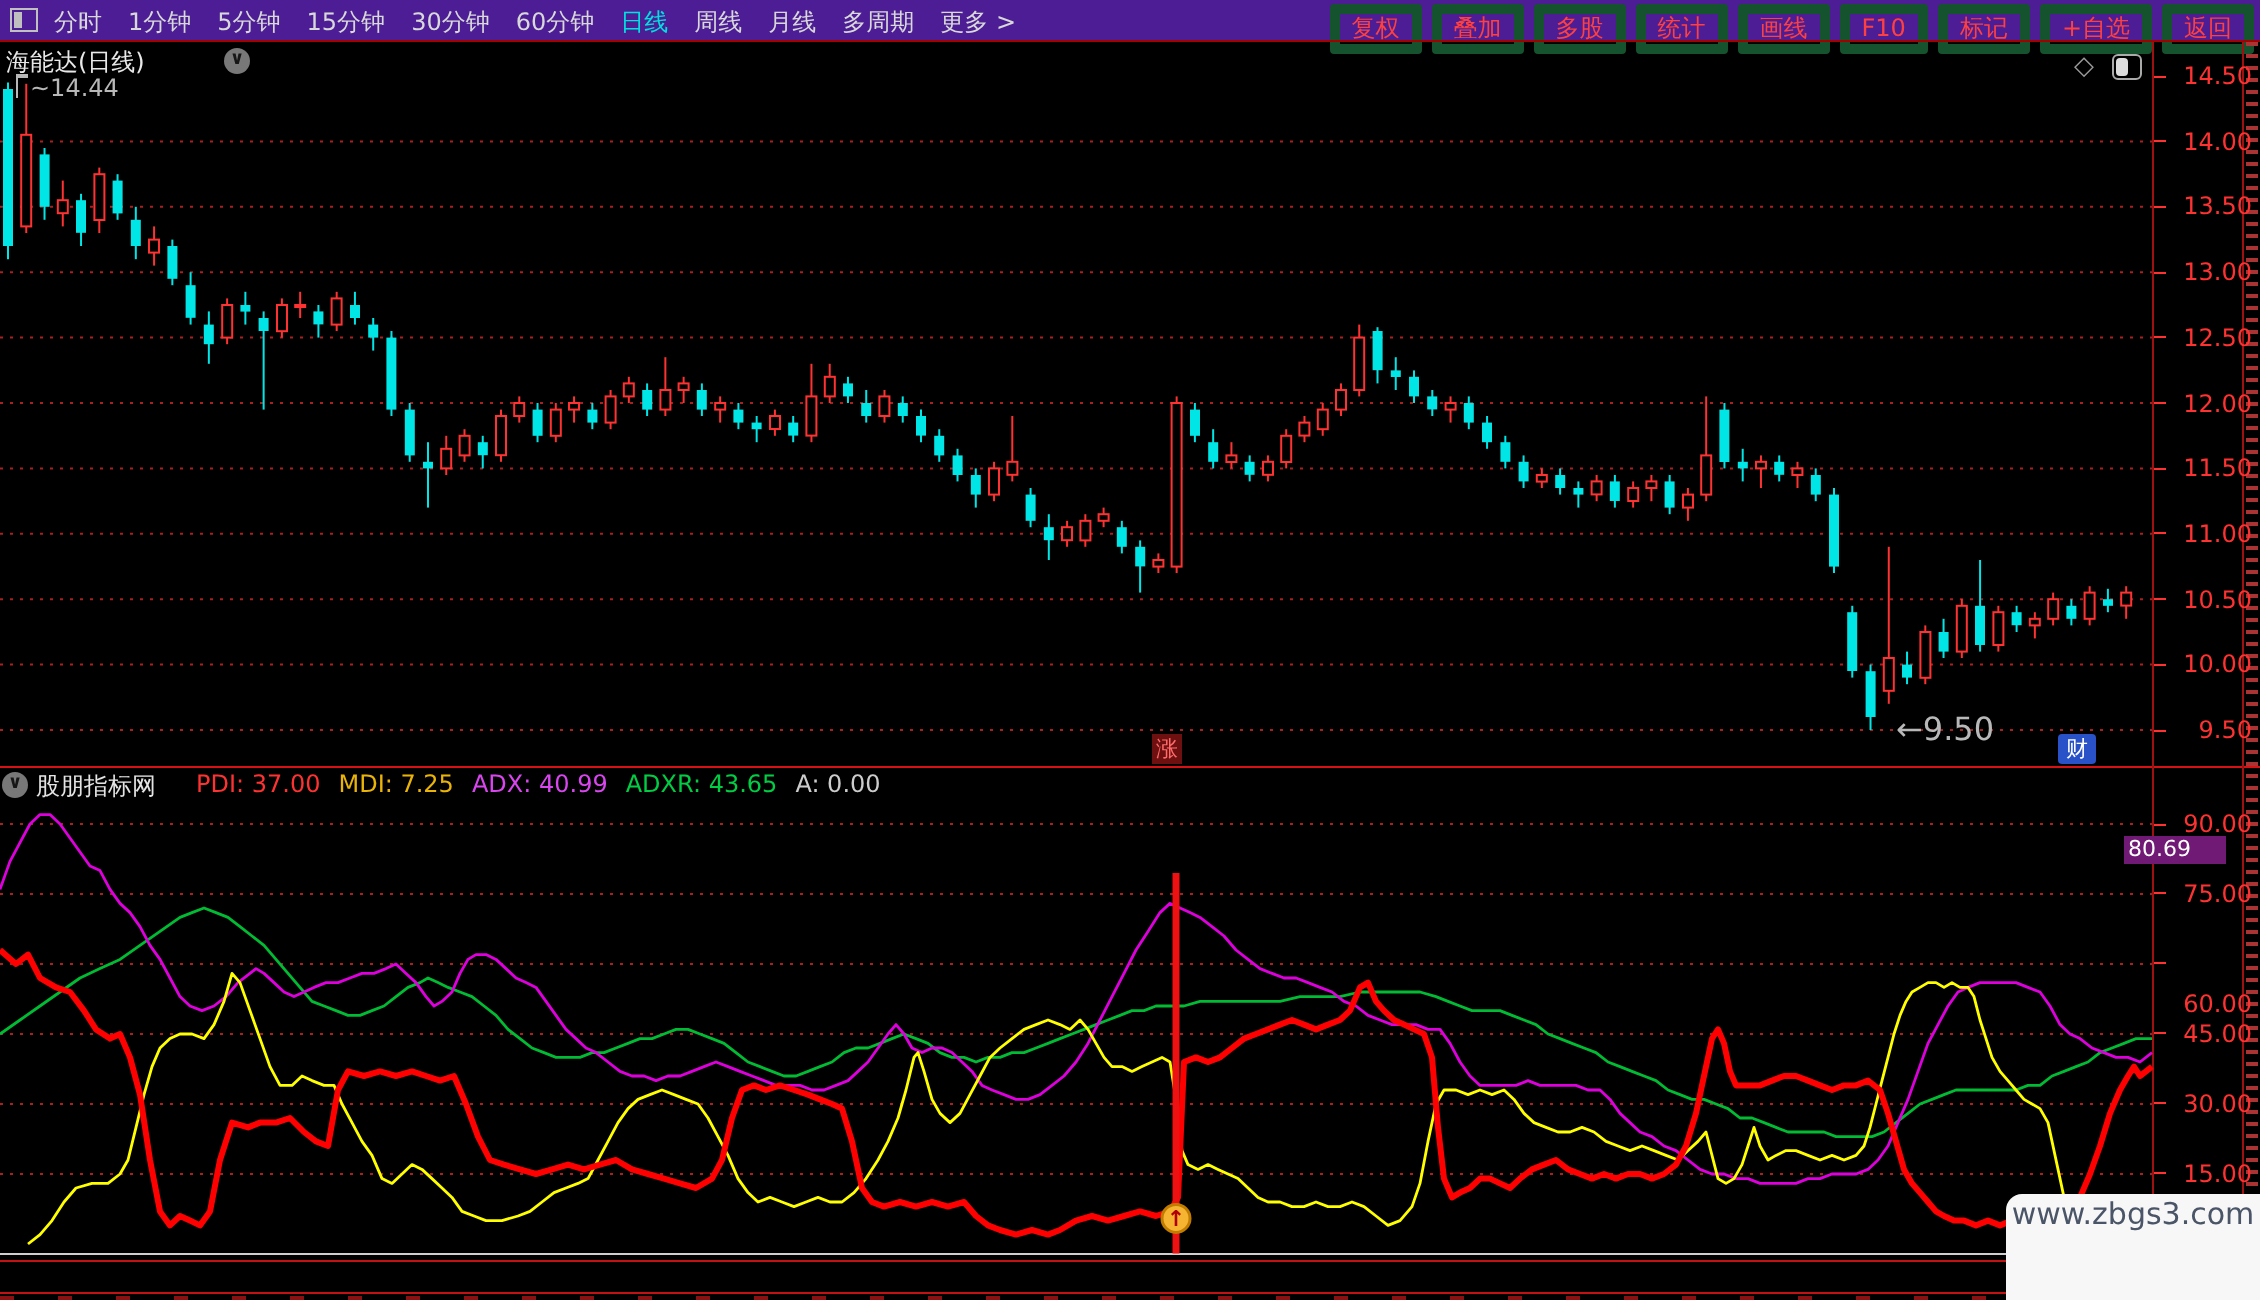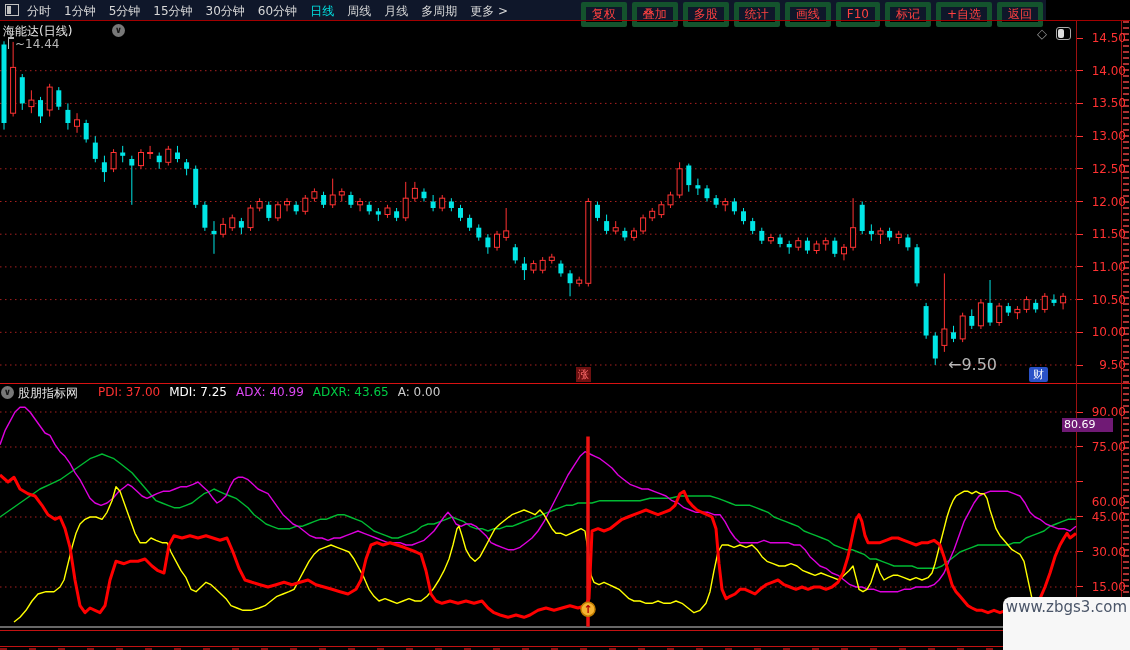--- a/index.html
+++ b/index.html
@@ -1,18 +1,18 @@
 <!DOCTYPE html>
 <html><head>
 <meta charset="utf-8">
 <style>
   html,body{margin:0;padding:0;background:#000;width:1130px;height:650px;overflow:hidden;
     font-family:"DejaVu Sans","Liberation Sans",sans-serif;}
   
-  #toolbar{position:absolute;left:0;top:0;width:1046px;height:20px;background:#0f172a;}
+  #toolbar{position:absolute;left:0;top:0;width:1130px;height:20px;background:#4c1d95;}
   #toolbar-divider{position:absolute;left:0;top:20px;width:1130px;height:1px;background:#a30000;}
   .tb-item{display:inline-block;color:#d8d8d8;font-size:12px;line-height:19px;margin-right:13px;cursor:default;}
   .tb-item.active{color:#00e0e0;}
   #tb-left{position:absolute;left:27px;top:0;white-space:nowrap;}
   #tb-right{position:absolute;right:3px;top:2px;white-space:nowrap;}
   .tb-box{display:inline-block;border:5px solid #14532d;color:#ff4040;font-size:12px;line-height:13px;
     padding:1px 6px;margin-left:5px;border-radius:2px;cursor:default;}
   #win-toggle-icon{position:absolute;left:5px;top:4px;width:12px;height:10px;border:1px solid #c0c0c0;}
   #win-toggle-icon div{position:absolute;left:1px;top:1px;width:4px;height:8px;background:#c0c0c0;}
   
@@ -326,21 +326,21 @@
 <div id="main-axis"></div>
 
 <div class="hline-red" style="left:0;top:383px;width:1130px;background:#d81212;"></div>
 <div class="vline-red" style="left:1076px;top:21px;height:625px;"></div>
 <div class="vline-red" style="left:1121px;top:21px;height:629px;"></div>
 <div class="tick-col"></div>
 
 <div id="ind-header">
   <div class="chev-circle" style="left:1px;top:1px;">∨</div>
   <div id="ind-name">股朋指标网</div>
-  <div id="ind-vals"><span style="color: rgb(255, 50, 50);">PDI: 37.00</span><span style="color: #ffffff;">MDI: 7.25</span><span style="color: #d946ef; text-align: center;">ADX: 40.99</span><span style="color: rgb(0, 204, 68);">ADXR: 43.65</span><span style="color: rgb(204, 204, 204);">A: 0.00</span></div>
+  <div id="ind-vals"><span style="color: rgb(255, 50, 50);">PDI: 37.00</span><span style="color: #eab308;">MDI: 7.25</span><span style="color: #d946ef; text-align: center;">ADX: 40.99</span><span style="color: rgb(0, 204, 68);">ADXR: 43.65</span><span style="color: rgb(204, 204, 204);">A: 0.00</span></div>
 </div>
 
 <svg id="svg-ind" style="top:401px" width="1076" height="228" viewBox="0 0 1076 228">
     <line x1="0" y1="11.0" x2="1076" y2="11.0" stroke="#a82020" stroke-width="1" stroke-dasharray="1.5 3.5"></line>
     <line x1="0" y1="46.0" x2="1076" y2="46.0" stroke="#a82020" stroke-width="1" stroke-dasharray="1.5 3.5"></line>
     <line x1="0" y1="81.0" x2="1076" y2="81.0" stroke="#a82020" stroke-width="1" stroke-dasharray="1.5 3.5"></line>
     <line x1="0" y1="116.0" x2="1076" y2="116.0" stroke="#a82020" stroke-width="1" stroke-dasharray="1.5 3.5"></line>
     <line x1="0" y1="151.0" x2="1076" y2="151.0" stroke="#a82020" stroke-width="1" stroke-dasharray="1.5 3.5"></line>
     <line x1="0" y1="186.0" x2="1076" y2="186.0" stroke="#a82020" stroke-width="1" stroke-dasharray="1.5 3.5"></line>
     <line x1="0" y1="226" x2="1076" y2="226" stroke="#cfcfcf" stroke-width="1"></line>

